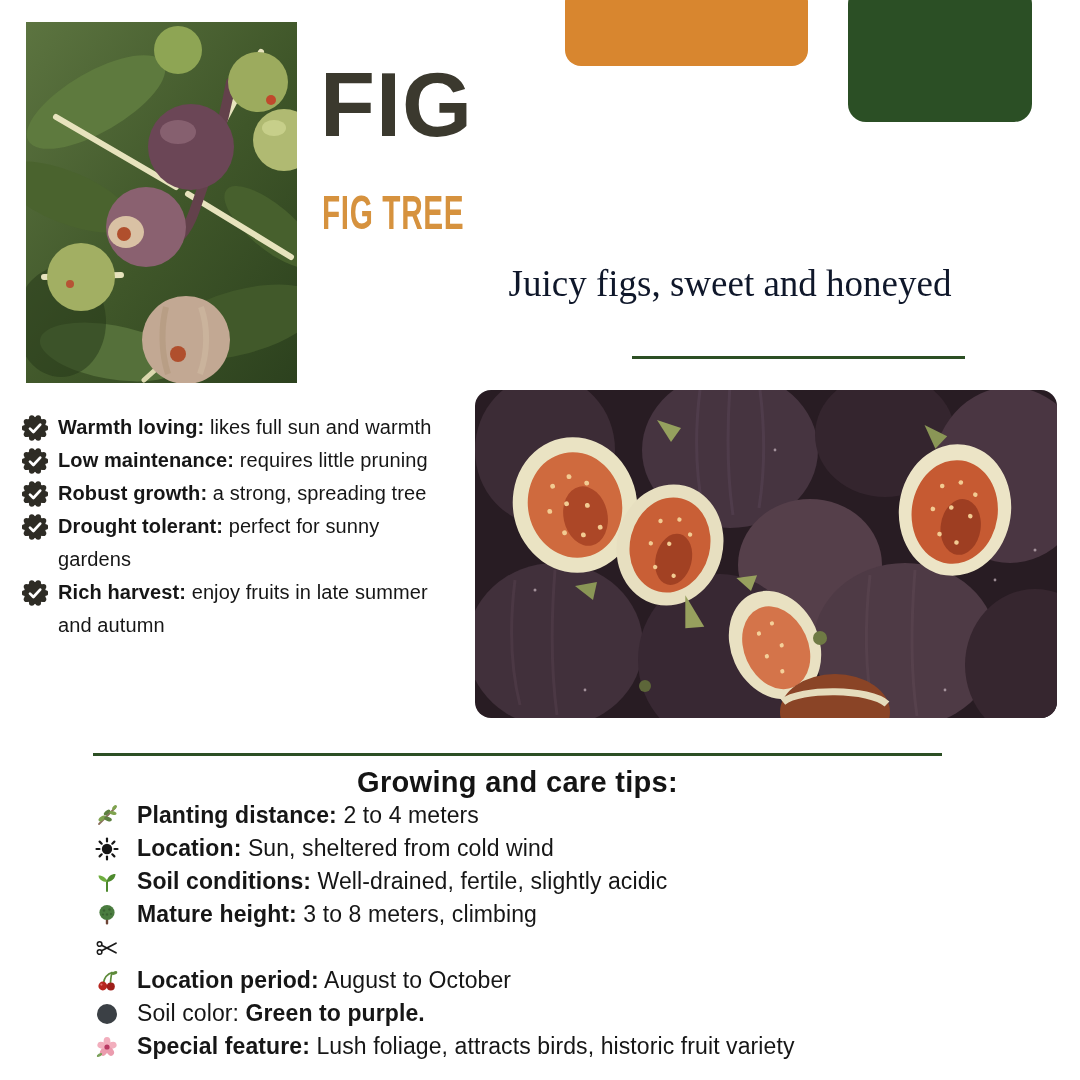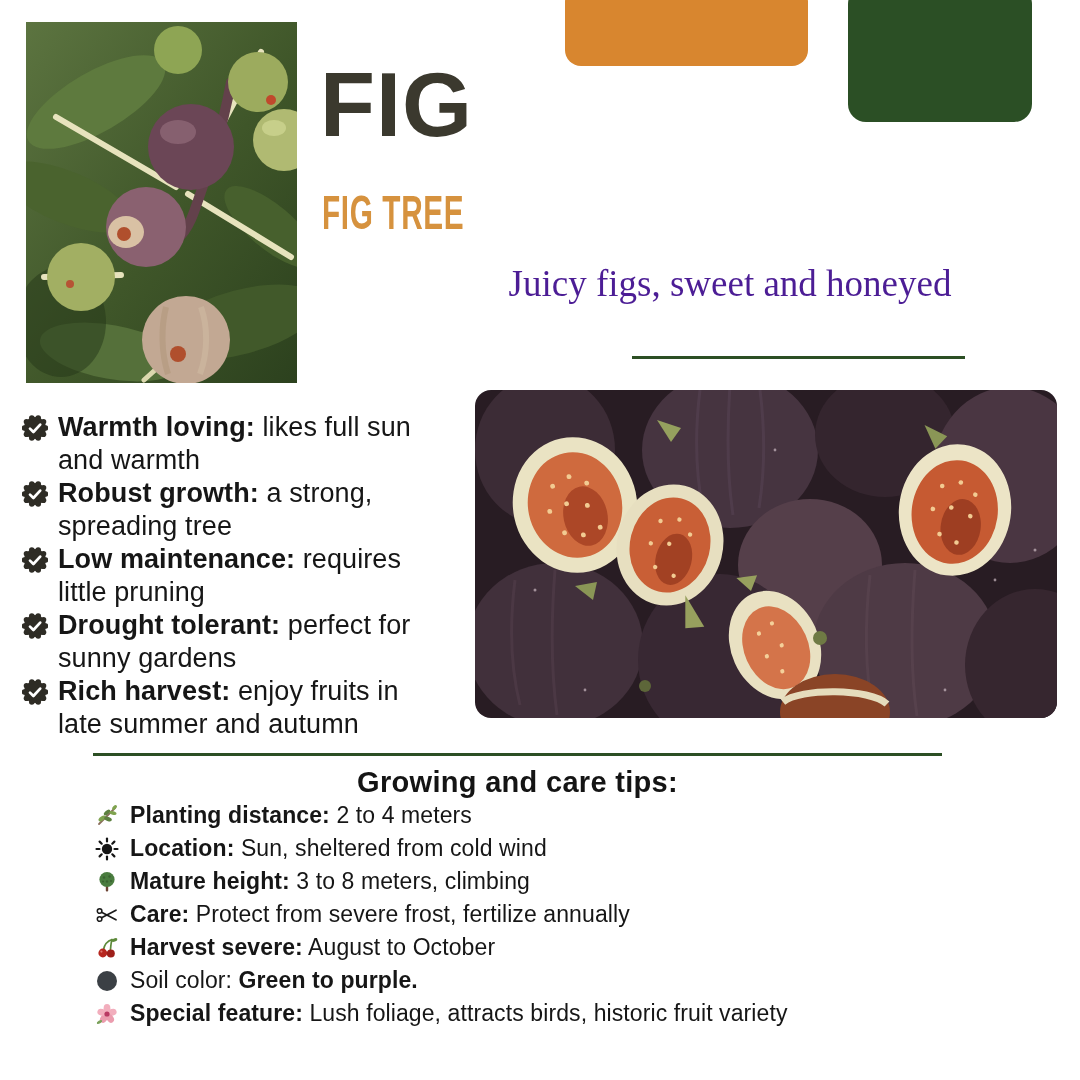--- a/index.html
+++ b/index.html
@@ -15,41 +15,41 @@
     background:var(--accent_orange,#D8862F);border-radius:16px;}
   .rect-green{position:absolute;left:848px;top:-14px;width:184px;height:136px;
     background:var(--accent_green,#2B4F25);border-radius:18px;}
   
   .title{position:absolute;left:320px;top:60px;margin:0;font-size:90px;line-height:1;
     font-weight:700;letter-spacing:1px;color:var(--title_dark,#3B392E);}
   .subtitle{position:absolute;left:322px;top:189px;font-size:48px;line-height:1;font-weight:700;
     color:var(--subtitle_orange,#D6923E);transform:scaleX(.62);transform-origin:left top;
     letter-spacing:1px;white-space:nowrap;}
   .tagline{position:absolute;left:500px;top:262px;width:460px;text-align:center;
-    font-family:"Liberation Serif",serif;font-size:37px;line-height:1.2;color:#4c1d95;}
+    font-family:"Liberation Serif",serif;font-size:37px;line-height:1.2;color:#0f172a;}
   .tagline-rule{position:absolute;left:632px;top:356px;width:333px;height:3px;
     background:var(--rule_green,#2C4F24);}
   
   .photo-main{position:absolute;left:475px;top:390px;width:582px;height:328px;
     border-radius:16px;overflow:hidden;}
   .photo-main svg{display:block;width:100%;height:100%;}
   
   .features{position:absolute;left:22px;top:411px;width:430px;margin:0;padding:0;list-style:none;}
-  .feature{display:flex;gap:10px;font-size:27px;line-height:33px;letter-spacing:.1px;margin:0;}
+  .feature{display:flex;gap:10px;font-size:20px;line-height:33px;letter-spacing:.1px;margin:0;}
   .feature .icon-slot{flex:0 0 26px;width:26px;height:26px;margin-top:4px;display:inline-flex;}
   .feature .icon-slot svg{width:100%;height:100%;}
   .feature-text{width:388px;}
   .lbl{font-weight:700;}
   
   .divider{position:absolute;left:93px;top:753px;width:849px;height:2.5px;
     background:var(--rule_green,#2C4F24);}
   .tips-heading{position:absolute;left:93px;top:766px;width:849px;margin:0;text-align:center;
     font-size:29px;letter-spacing:.3px;color:#141414;}
   .tips{position:absolute;left:95px;top:799px;margin:0;padding:0;list-style:none;}
-  .tip{display:flex;align-items:center;gap:11px;height:33px;font-size:23px;letter-spacing:.1px;}
+  .tip{display:flex;align-items:center;gap:18px;height:33px;font-size:23px;letter-spacing:.1px;}
   .tip .icon-slot{flex:0 0 24px;width:24px;height:24px;display:inline-flex;}
   .tip .icon-slot svg{width:100%;height:100%;}
   .tip .lbl{font-weight:700;}
   .tip.swap .lbl{font-weight:400;}
   .tip.swap .dsc{font-weight:700;}
 </style>
 </head>
 <body>
 
 <div class="canvas" style="--accent_orange: #D8862F; --accent_green: #2B4F25; --title_dark: #3B392E; --subtitle_orange: #D6923E; --rule_green: #2C4F24;">
@@ -232,21 +232,21 @@
               <circle cx="4.5" cy="19.2" r="2.8"></circle>
               <circle cx="2.5" cy="13" r="2.8"></circle>
       <circle cx="4.5" cy="6.8" r="2.8"></circle>
               <circle cx="9.8" cy="3" r="2.8"></circle>
               <circle cx="16.2" cy="3" r="2.8"></circle>
       <circle cx="21.5" cy="6.8" r="2.8"></circle>
     </g>
     <path d="M8 13.6 L11.4 17 L18.2 9.6" fill="none" stroke="#ffffff" stroke-width="2.7" stroke-linecap="round" stroke-linejoin="round"></path>
   </svg>
         </span>
-    <span class="feature-text"><b class="lbl">Robust growth:</b><span class="dsc"> a strong, spreading tree</span></span>
+    <span class="feature-text"><b class="lbl">Low maintenance:</b><span class="dsc"> requires little pruning</span></span>
   </li>
 
   <li class="feature">
     <span class="icon-slot">
           <svg viewBox="0 0 26 26">
     <g fill="#2e2c25">
       <circle cx="13" cy="13" r="11"></circle>
       <circle cx="23.5" cy="13" r="2.8"></circle>
               <circle cx="21.5" cy="19.2" r="2.8"></circle>
               <circle cx="16.2" cy="23" r="2.8"></circle>
@@ -254,21 +254,21 @@
               <circle cx="4.5" cy="19.2" r="2.8"></circle>
               <circle cx="2.5" cy="13" r="2.8"></circle>
       <circle cx="4.5" cy="6.8" r="2.8"></circle>
               <circle cx="9.8" cy="3" r="2.8"></circle>
               <circle cx="16.2" cy="3" r="2.8"></circle>
       <circle cx="21.5" cy="6.8" r="2.8"></circle>
     </g>
     <path d="M8 13.6 L11.4 17 L18.2 9.6" fill="none" stroke="#ffffff" stroke-width="2.7" stroke-linecap="round" stroke-linejoin="round"></path>
   </svg>
         </span>
-    <span class="feature-text"><b class="lbl">Low maintenance:</b><span class="dsc"> requires little pruning</span></span>
+    <span class="feature-text"><b class="lbl">Robust growth:</b><span class="dsc"> a strong, spreading tree</span></span>
   </li>
 
   <li class="feature">
     <span class="icon-slot">
           <svg viewBox="0 0 26 26">
     <g fill="#2e2c25">
       <circle cx="13" cy="13" r="11"></circle>
       <circle cx="23.5" cy="13" r="2.8"></circle>
               <circle cx="21.5" cy="19.2" r="2.8"></circle>
               <circle cx="16.2" cy="23" r="2.8"></circle>
@@ -338,20 +338,30 @@
       <line x1="4.6" y1="4.6" x2="6.7" y2="6.7"></line>
               <line x1="17.3" y1="17.3" x2="19.4" y2="19.4"></line>
       <line x1="4.6" y1="19.4" x2="6.7" y2="17.3"></line>
               <line x1="17.3" y1="6.7" x2="19.4" y2="4.6"></line>
     </g>
   </svg>
         </span>
     <span class="tip-text"><b class="lbl">Location:</b><span class="dsc"> Sun, sheltered from cold wind</span></span>
   </li>
 
+  <li class="tip">
+    <span class="icon-slot">
+          <svg viewBox="0 0 24 24">
+    <path d="M12 21 C12 16 12 13 12 10.5" stroke="#4e8a2e" stroke-width="2" fill="none" stroke-linecap="round"></path>
+    <path d="M12 12 C7 12 3.5 9 3.5 5.5 C8 5.5 11.2 8 12 11.5 Z" fill="#6fae3f"></path>
+    <path d="M12 10.5 C13 6.5 16 4 20.5 4 C20.5 8.5 16.5 11.5 12 12 Z" fill="#4e8a2e"></path>
+  </svg>
+        </span>
+    <span class="tip-text"><b class="lbl">Soil conditions:</b><span class="dsc"> Well-drained, fertile, slightly acidic</span></span>
+  </li>
 
   <li class="tip">
     <span class="icon-slot">
           <svg viewBox="0 0 24 24">
     <rect x="10.8" y="15" width="2.4" height="6.5" rx="1" fill="#6d4435"></rect>
     <circle cx="12" cy="9.5" r="7.6" fill="#4a7c3f"></circle>
     <circle cx="9" cy="7.5" r="1.2" fill="#3a6331"></circle>
             <circle cx="14.5" cy="6.5" r="1.2" fill="#3a6331"></circle>
     <circle cx="12" cy="11.5" r="1.2" fill="#3a6331"></circle>
             <circle cx="16" cy="11" r="1.1" fill="#3a6331"></circle>
@@ -363,35 +373,34 @@
 
   <li class="tip">
     <span class="icon-slot">
           <svg viewBox="0 0 24 24">
     <circle cx="4.6" cy="8" r="2.3" fill="none" stroke="#1a1a1a" stroke-width="1.5"></circle>
     <circle cx="4.6" cy="16" r="2.3" fill="none" stroke="#1a1a1a" stroke-width="1.5"></circle>
     <path d="M6.6 9.2 L21 16.8" stroke="#1a1a1a" stroke-width="1.7" stroke-linecap="round"></path>
     <path d="M6.6 14.8 L21 7.2" stroke="#1a1a1a" stroke-width="1.7" stroke-linecap="round"></path>
   </svg>
         </span>
-    <span class="tip-text"><b class="lbl">Care:</b><span class="dsc"> Protect from severe frost, fertilize annually</span></span>
   </li>
 
   <li class="tip">
     <span class="icon-slot">
           <svg viewBox="0 0 24 24">
     <path d="M8.5 13.5 C9.5 8.5 12.5 5 17 3.5" stroke="#5d8a3a" stroke-width="1.7" fill="none" stroke-linecap="round"></path>
     <path d="M15.5 13.5 C15.8 9.5 16.2 6 17 3.5" stroke="#5d8a3a" stroke-width="1.7" fill="none" stroke-linecap="round"></path>
     <ellipse cx="19.5" cy="4" rx="3" ry="1.6" fill="#5d8a3a" transform="rotate(-20 19.5 4)"></ellipse>
     <circle cx="7.8" cy="17" r="4.4" fill="#b7271f"></circle>
     <circle cx="15.8" cy="17.5" r="4" fill="#9e1f1a"></circle>
     <circle cx="6.4" cy="15.6" r="1.1" fill="#e8837c" opacity="0.85"></circle>
   </svg>
         </span>
-    <span class="tip-text"><b class="lbl">Harvest severe:</b><span class="dsc"> August to October</span></span>
+    <span class="tip-text"><b class="lbl">Location period:</b><span class="dsc"> August to October</span></span>
   </li>
 
   <li class="tip swap">
     <span class="icon-slot">
           <svg viewBox="0 0 24 24">
     <circle cx="12" cy="12" r="10" fill="#3b4045"></circle>
   </svg>
         </span>
     <span class="tip-text"><b class="lbl">Soil color:</b><span class="dsc"> Green to purple.</span></span>
   </li>

